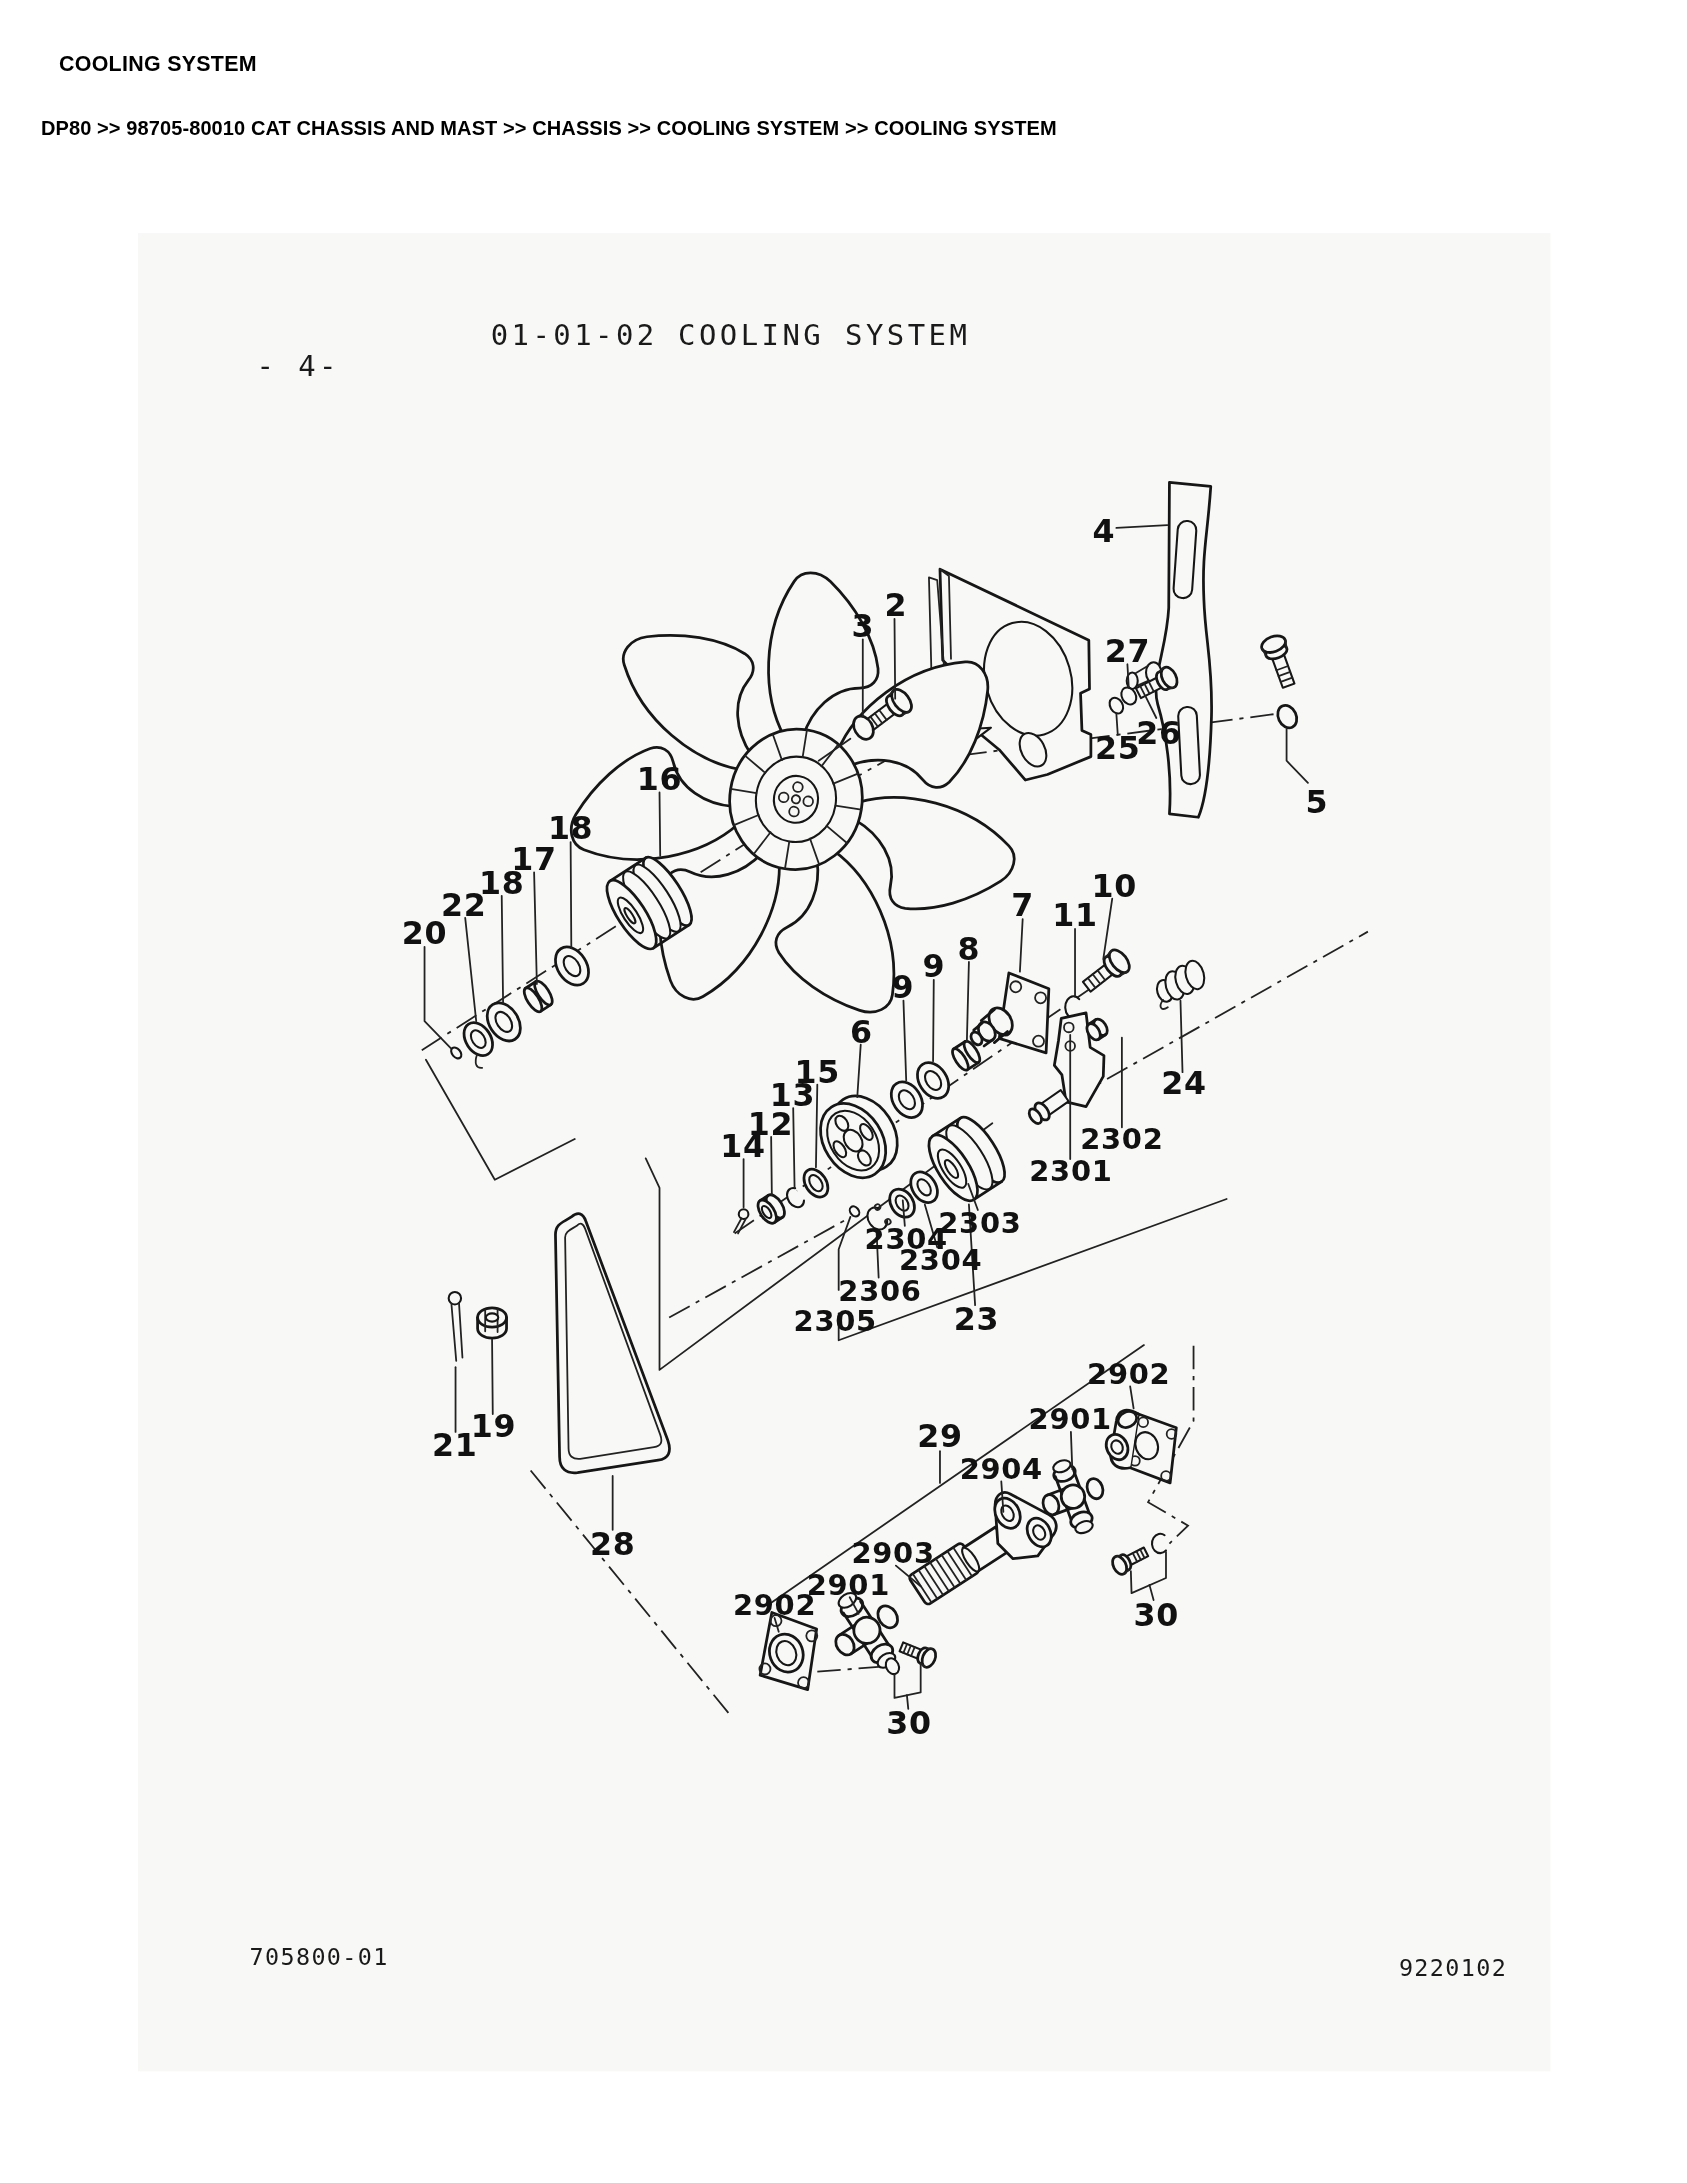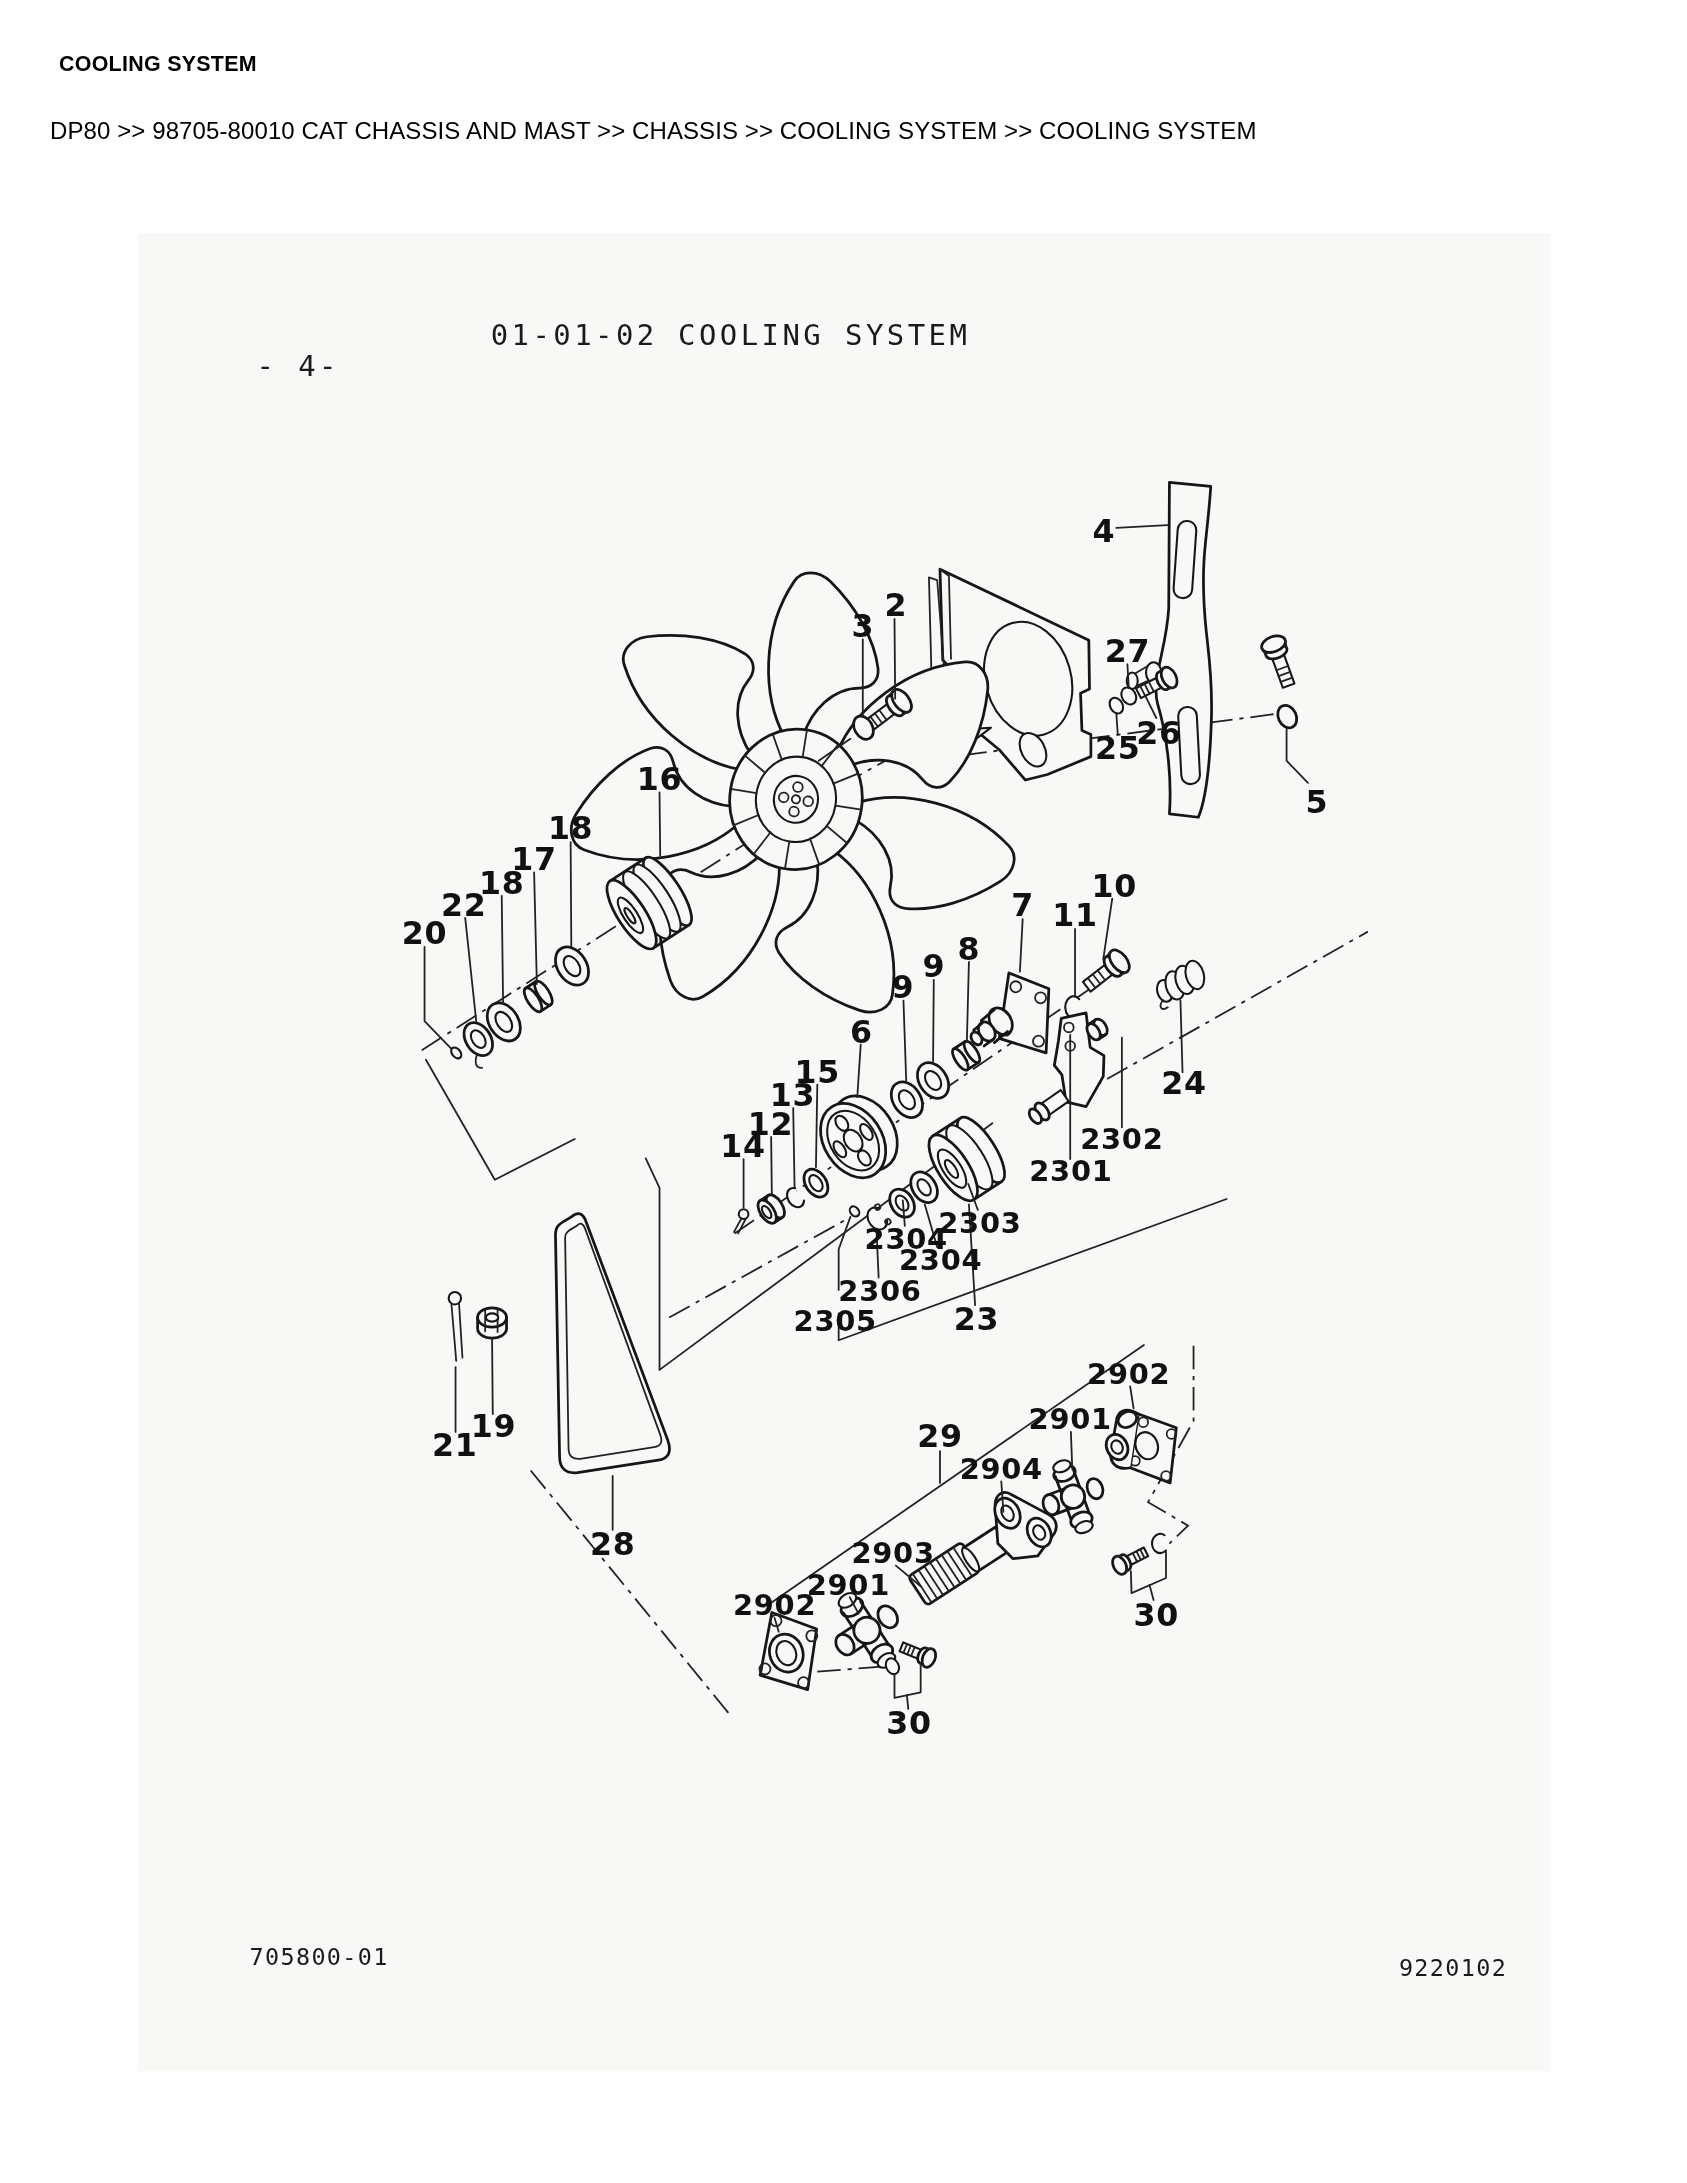--- a/index.html
+++ b/index.html
@@ -1,18 +1,18 @@
 <!DOCTYPE html>
 <html style="font-size:11px"><head>
 <meta charset="utf-8">
 <style>
   html,body{margin:0;padding:0;background:#ffffff;}
   body{width:1687px;height:2183px;position:relative;font-family:"Liberation Sans",sans-serif;color:#000;}
   .hd{position:absolute;left:59px;top:52px;font-size:21.4px;font-weight:bold;letter-spacing:0.3px;white-space:nowrap;}
-  .bc{position:absolute;left:50px;top:117px;font-size:24px;font-weight:normal;letter-spacing:0.1px;white-space:nowrap;}
+  .bc{position:absolute;left:41px;top:117px;font-size:20px;font-weight:bold;letter-spacing:0.1px;white-space:nowrap;}
   svg{position:absolute;left:0;top:0;}
   .scan{fill:#f8f8f6;}
   .ln{fill:none;stroke:#161616;stroke-width:4;stroke-linecap:round;stroke-linejoin:round;}
   .tn{fill:none;stroke:#222;stroke-width:2.6;stroke-linecap:round;stroke-linejoin:round;}
   .wh{fill:#f8f8f6;stroke:#161616;stroke-width:4;stroke-linecap:round;stroke-linejoin:round;}
   .wf{fill:#f8f8f6;stroke:#161616;stroke-width:3;stroke-linecap:round;stroke-linejoin:round;}
   .dd{fill:none;stroke:#222;stroke-width:2.6;stroke-dasharray:34 10 6 10;stroke-linecap:butt;}
   .cl{font-family:"DejaVu Sans",sans-serif;font-weight:700;font-size:46px;fill:#111;letter-spacing:1px;}
   .cl2{font-size:42px;}
   .mono{font-family:"DejaVu Sans Mono",monospace;fill:#1a1a1a;}

